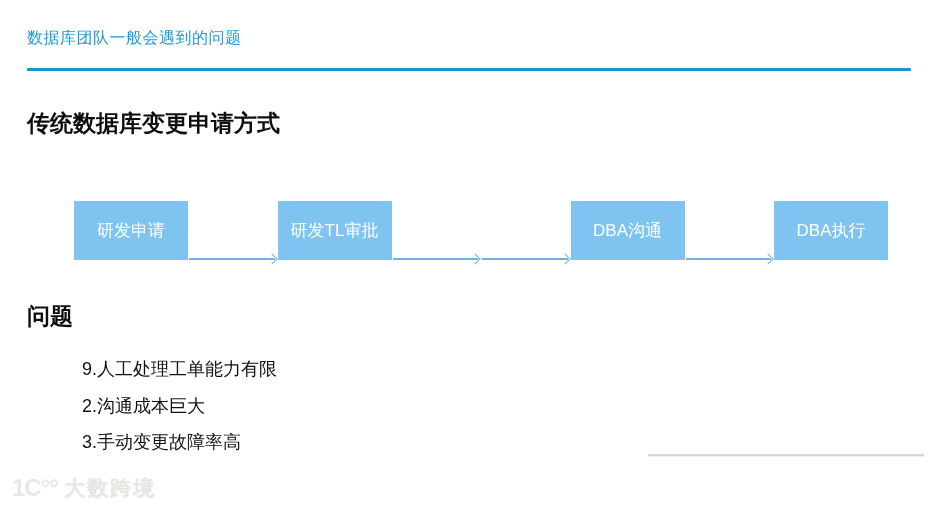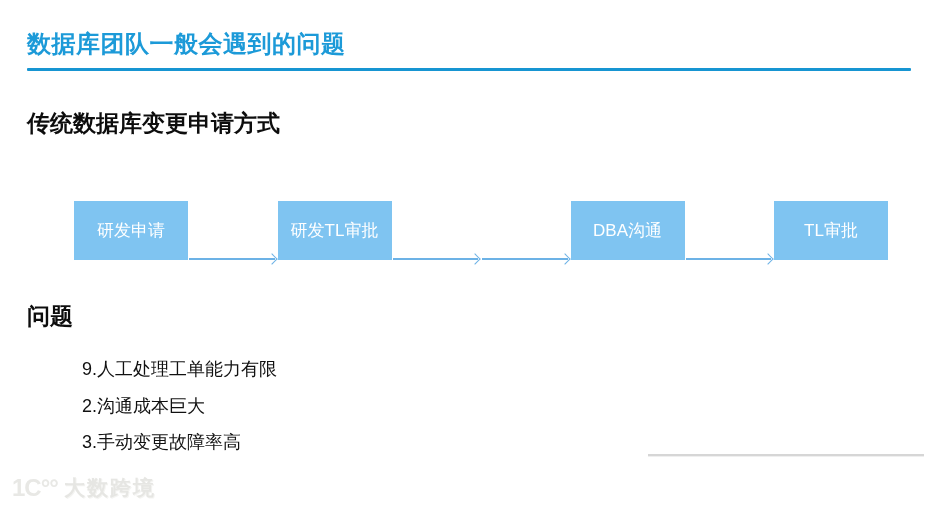--- a/index.html
+++ b/index.html
@@ -4,21 +4,21 @@
 <style>
   html,body{margin:0;padding:0;}
   body{
     width:934px;height:511px;position:relative;background:#ffffff;
     font-family:"Liberation Sans","DejaVu Sans",sans-serif;
     overflow:hidden;
   }
   
   .slide-title{
     position:absolute;left:27px;top:28px;
-    font-size:24px;font-weight:bold;color:#1c9ad8;
+    font-size:16px;font-weight:normal;color:#1c9ad8;
     letter-spacing:0.5px;
   }
   .title-rule{
     position:absolute;left:27px;top:68px;width:884px;height:3px;
     background:#1795d2;border-radius:1px;
   }
   
   .subtitle{
     position:absolute;left:27px;top:108px;
     font-size:23px;font-weight:bold;color:#0d0d0d;
@@ -113,21 +113,21 @@
       <div class="head"></div>
     </div>
   <div class="flow-box">
     <span>DBA沟通</span>
   </div>
   <div class="flow-arrow">
       <div class="line"></div>
       <div class="head"></div>
     </div>
   <div class="flow-box">
-    <span>TL审批</span>
+    <span>DBA执行</span>
   </div>
 </div>
 
 <div class="problems-heading">问题</div>
 <div class="problem-item i0">9.人工处理工单能力有限</div>
 <div class="problem-item i1">2.沟通成本巨大</div>
 <div class="problem-item i2">3.手动变更故障率高</div>
 
 <div class="footer-left">
   <span class="logo-mark">1C°°</span>

